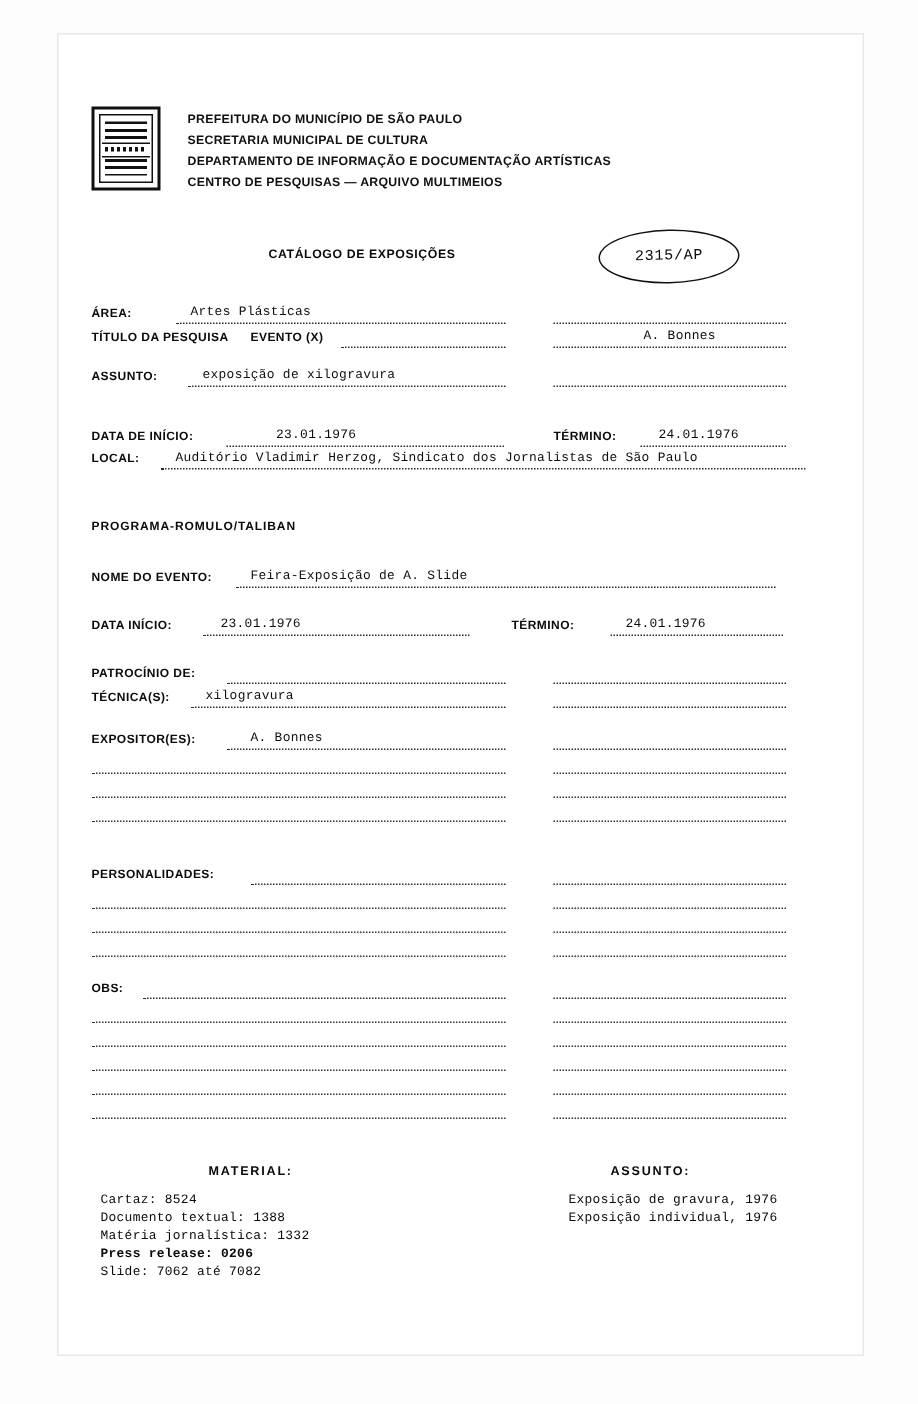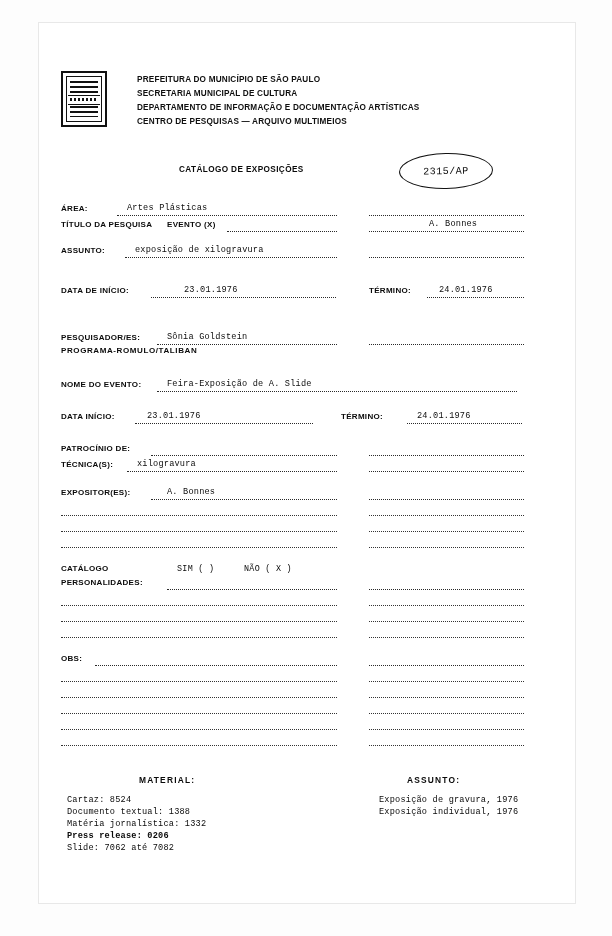--- a/index.html
+++ b/index.html
@@ -79,21 +79,20 @@
     background: repeating-linear-gradient(90deg, #111 0 2px, #fff 2px 4px);
   }
   .org-lines {
     font-family: "Liberation Sans", sans-serif;
     font-size: 8.2px;
     line-height: 14px;
     font-weight: bold;
     letter-spacing: 0.2px;
     color: #101010;
     padding-top: 2px;
-    margin-left: 12px;
   }
   
   .cat-title {
     position: absolute;
     left: 140px;
     top: 142px;
     font-family: "Liberation Sans", sans-serif;
     font-size: 8.2px;
     font-weight: bold;
     letter-spacing: 0.4px;
@@ -215,28 +214,27 @@
 
     <div class="row" style="top:262px;">
       <span class="lbl" style="left:22px;">DATA DE INÍCIO:</span>
       <span class="val" style="left:145px;">23.01.1976</span>
       <span class="lbl" style="left:330px;">TÉRMINO:</span>
       <span class="val" style="left:400px;">24.01.1976</span>
       <span class="rule" style="left:112px; top:12px; width:185px;"></span>
       <span class="rule" style="left:388px; top:12px; width:97px;"></span>
     </div>
 
-
-
-    <div class="row" style="top:309px;">
-      <span class="lbl" style="left:22px;">PESQUISADOR/ES:</span>
-      <span class="val" style="left:128px;">Sônia Goldstein</span>
-      <span class="rule" style="left:118px; top:12px; width:180px;"></span>
-      <span class="rule" style="left:330px; top:12px; width:155px;"></span>
-    </div>
+    <div class="row" style="top:277px;">
+      <span class="lbl" style="left:22px;">LOCAL:</span>
+      <span class="val" style="left:78px;">Auditório Vladimir Herzog, Sindicato dos Jornalistas de São Paulo</span>
+      <span class="rule" style="left:68px; top:12px; width:430px;"></span>
+    </div>
+
+
 
     <div class="row" style="top:322px;">
       <span class="lbl" style="left:22px; letter-spacing:0.6px;">PROGRAMA-ROMULO/TALIBAN</span>
     </div>
 
     <div class="row" style="top:356px;">
       <span class="lbl" style="left:22px;">NOME DO EVENTO:</span>
       <span class="val" style="left:128px;">Feira-Exposição de A. Slide</span>
       <span class="rule" style="left:118px; top:12px; width:360px;"></span>
     </div>
@@ -270,25 +268,20 @@
       <span class="rule" style="left:330px; top:12px; width:155px;"></span>
     </div>
 
     <div class="blank-line" style="top:492px; left:22px; width:276px;"></div>
     <div class="blank-line" style="top:492px; left:330px; width:155px;"></div>
     <div class="blank-line" style="top:508px; left:22px; width:276px;"></div>
     <div class="blank-line" style="top:508px; left:330px; width:155px;"></div>
     <div class="blank-line" style="top:524px; left:22px; width:276px;"></div>
     <div class="blank-line" style="top:524px; left:330px; width:155px;"></div>
 
-    <div class="row" style="top:540px;">
-      <span class="lbl" style="left:22px;">CATÁLOGO</span>
-      <span class="lbl" style="left:138px; font-family:'Liberation Mono',monospace; font-weight:normal; font-size:8.4px;">SIM (   )</span>
-      <span class="lbl" style="left:205px; font-family:'Liberation Mono',monospace; font-weight:normal; font-size:8.4px;">NÃO (  X )</span>
-    </div>
 
     <div class="row" style="top:554px;">
       <span class="lbl" style="left:22px;">PERSONALIDADES:</span>
       <span class="rule" style="left:128px; top:12px; width:170px;"></span>
       <span class="rule" style="left:330px; top:12px; width:155px;"></span>
     </div>
     <div class="blank-line" style="top:582px; left:22px; width:276px;"></div>
     <div class="blank-line" style="top:582px; left:330px; width:155px;"></div>
     <div class="blank-line" style="top:598px; left:22px; width:276px;"></div>
     <div class="blank-line" style="top:598px; left:330px; width:155px;"></div>

